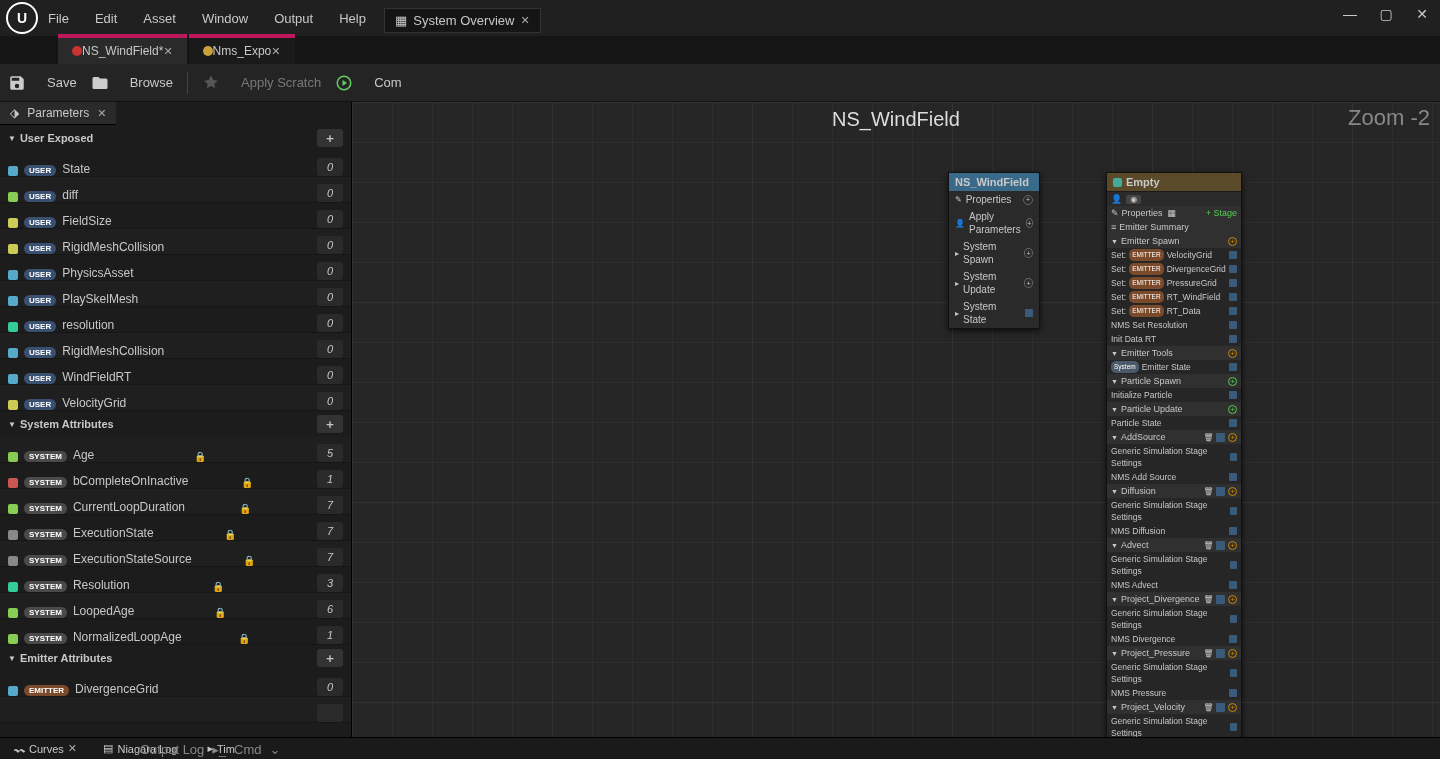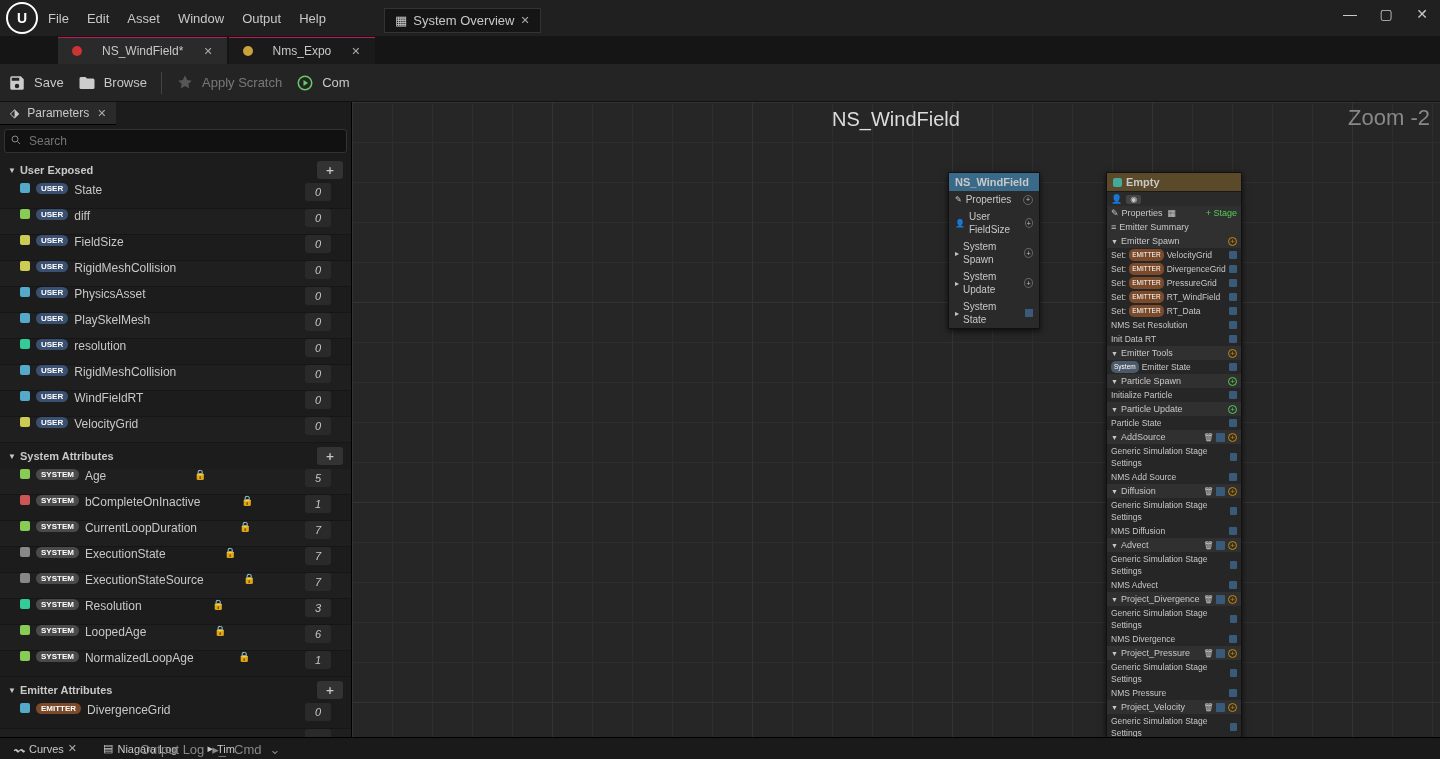--- a/index.html
+++ b/index.html
@@ -1,43 +1,43 @@
 <!DOCTYPE html>
 <html><head>
 <meta charset="utf-8">
 <style>
 * { margin:0; padding:0; box-sizing:border-box; font-family:"Segoe UI",Arial,sans-serif; }
 body { background:#0f0f0f; color:#c8c8c8; width:1440px; height:759px; overflow:hidden; position:relative; }
 .titlebar { height:36px; background:#202020; display:flex; align-items:center; padding:0 6px; gap:10px; }
 .ue-logo { width:32px; height:32px; border:2px solid #fff; border-radius:50%; display:flex; align-items:center; justify-content:center; font-weight:bold; font-size:14px; color:#fff; }
-.menu { display:flex; gap:18px; font-size:13px; }
+.menu { display:flex; gap:26px; font-size:13px; }
 .menu span { cursor:pointer; }
 .crumb-tab { position:absolute; left:384px; top:8px; background:#151515; padding:4px 10px; font-size:13px; display:flex; align-items:center; gap:6px; border:1px solid #333; }
 .win-ctrl { position:absolute; right:6px; top:6px; display:flex; gap:12px; font-size:14px; }
 .win-ctrl span { width:24px; text-align:center; cursor:pointer; }
 .doc-tabs { height:28px; background:#151515; display:flex; align-items:flex-end; padding-left:58px; }
-.doc-tab { padding:6px 14px; font-size:12px; background:#1a1a1a; border-top:1px solid #be185d; display:flex; align-items:center; gap:20px; margin-right:2px; }
+.doc-tab { padding:6px 14px; font-size:12px; background:#1a1a1a; border-top:4px solid #be185d; display:flex; align-items:center; gap:0; margin-right:2px; }
 .doc-tab.active { background:#2a2a2a; }
 .dot { width:10px; height:10px; border-radius:50%; background:#c33; display:inline-block; }
 .dot.y { background:#caa23a; }
 .toolbar { height:38px; background:#242424; display:flex; align-items:center; padding:0 8px; gap:14px; border-bottom:1px solid #111; }
-.tbtn { display:flex; align-items:center; gap:8px; font-size:13px; cursor:pointer; }
+.tbtn { display:flex; align-items:center; gap:21px; font-size:13px; cursor:pointer; }
 .tbtn svg { width:18px; height:18px; }
 .main { display:flex; height:calc(759px - 36px - 28px - 38px - 22px); }
 .left { width:352px; background:#1c1c1c; display:flex; flex-direction:column; border-right:1px solid #000; }
 .panel-tab { background:#2a2a2a; padding:4px 10px; font-size:12px; display:inline-flex; align-items:center; gap:8px; border-bottom:1px solid #000; width:fit-content; }
 .close-x { font-size:11px; cursor:pointer; color:#aaa; }
 .search { margin:4px; position:relative; }
 .search input { width:100%; background:#111; border:1px solid #333; border-radius:3px; padding:4px 6px 4px 24px; color:#ccc; font-size:12px; }
 .search .mag { position:absolute; left:6px; top:5px; width:12px; height:12px; }
 .param-list { flex:1; overflow-y:auto; }
 .group-hdr { display:flex; align-items:center; padding:4px 8px; font-size:11px; font-weight:bold; background:#1c1c1c; }
 .group-hdr .tri { margin-right:4px; font-size:8px; }
 .add-btn { margin-left:auto; width:26px; height:18px; background:#333; border-radius:3px; display:flex; align-items:center; justify-content:center; font-size:12px; cursor:pointer; }
-.param-row { display:flex; align-items:flex-start; height:26px; padding:0 20px; font-size:12px; border-bottom:1px solid #161616; }
+.param-row { display:flex; align-items:flex-end; height:26px; padding:0 8px; font-size:12px; border-bottom:1px solid #161616; }
 .param-row:nth-child(odd){ background:#1f1f1f; }
 .bullet { width:10px; height:10px; border-radius:2px; margin-right:6px; }
 .chip { font-size:8px; font-weight:bold; padding:1px 5px; border-radius:7px; background:#3a5070; color:#fff; margin-right:6px; }
 .chip.sys { background:#4a4a4a; }
 .chip.em { background:#7a4a2a; }
 .lock { margin-left:auto; font-size:10px; color:#888; margin-right:10px; }
 .count { margin-left:auto; width:26px; height:18px; background:#2a2a2a; border-radius:3px; display:flex; align-items:center; justify-content:center; font-style:italic; font-size:11px; }
 .graph { flex:1; position:relative; background:#262626; overflow:hidden; }
 .graph::before { content:""; position:absolute; inset:0; background-image:linear-gradient(#2e2e2e 1px,transparent 1px),linear-gradient(90deg,#2e2e2e 1px,transparent 1px); background-size:40px 40px; }
 .graph::after { content:""; position:absolute; inset:0; background-image:linear-gradient(#333 1px,transparent 1px),linear-gradient(90deg,#333 1px,transparent 1px); background-size:200px 200px; pointer-events:none;}
@@ -135,27 +135,20 @@
   </div>
 </div>
 
 <div class="main">
   <div class="left">
     <div class="panel-tab">
       <span>⬗</span>
       <span>Parameters</span>
       <span class="close-x">✕</span>
     </div>
-    <div class="search">
-      <svg class="mag" viewBox="0 0 24 24">
-          <circle cx="10" cy="10" r="6" fill="none" stroke="#888" stroke-width="2"></circle>
-          <line x1="15" y1="15" x2="20" y2="20" stroke="#888" stroke-width="2"></line>
-        </svg>
-      <input placeholder="Search" style="">
-    </div>
     <div class="param-list" id="plist">
         <div class="group-hdr">
           <span class="tri">▼</span>
           <span>User Exposed</span>
           <span class="add-btn">＋</span>
         </div>
         <div class="param-row">
           <span class="bullet" style="background:#5ac"></span>
           <span class="chip ">USER</span>
           <span>State</span>
@@ -300,21 +293,21 @@
     <div class="node sys-node">
       <div class="node-hdr">NS_WindField</div>
       <div id="sysrows">
           <div class="sys-row">
             <span style="font-size:8px">✎</span>
             <span>Properties</span>
             <span class="plus">+</span>
           </div>
           <div class="sys-row">
             <span style="font-size:8px">👤</span>
-            <span>User FieldSize</span>
+            <span>Apply Parameters</span>
             <span class="plus">+</span>
           </div>
           <div class="sys-row">
             <span style="font-size:8px">▸</span>
             <span>System Spawn</span>
             <span class="plus">+</span>
           </div>
           <div class="sys-row">
             <span style="font-size:8px">▸</span>
             <span>System Update</span>

